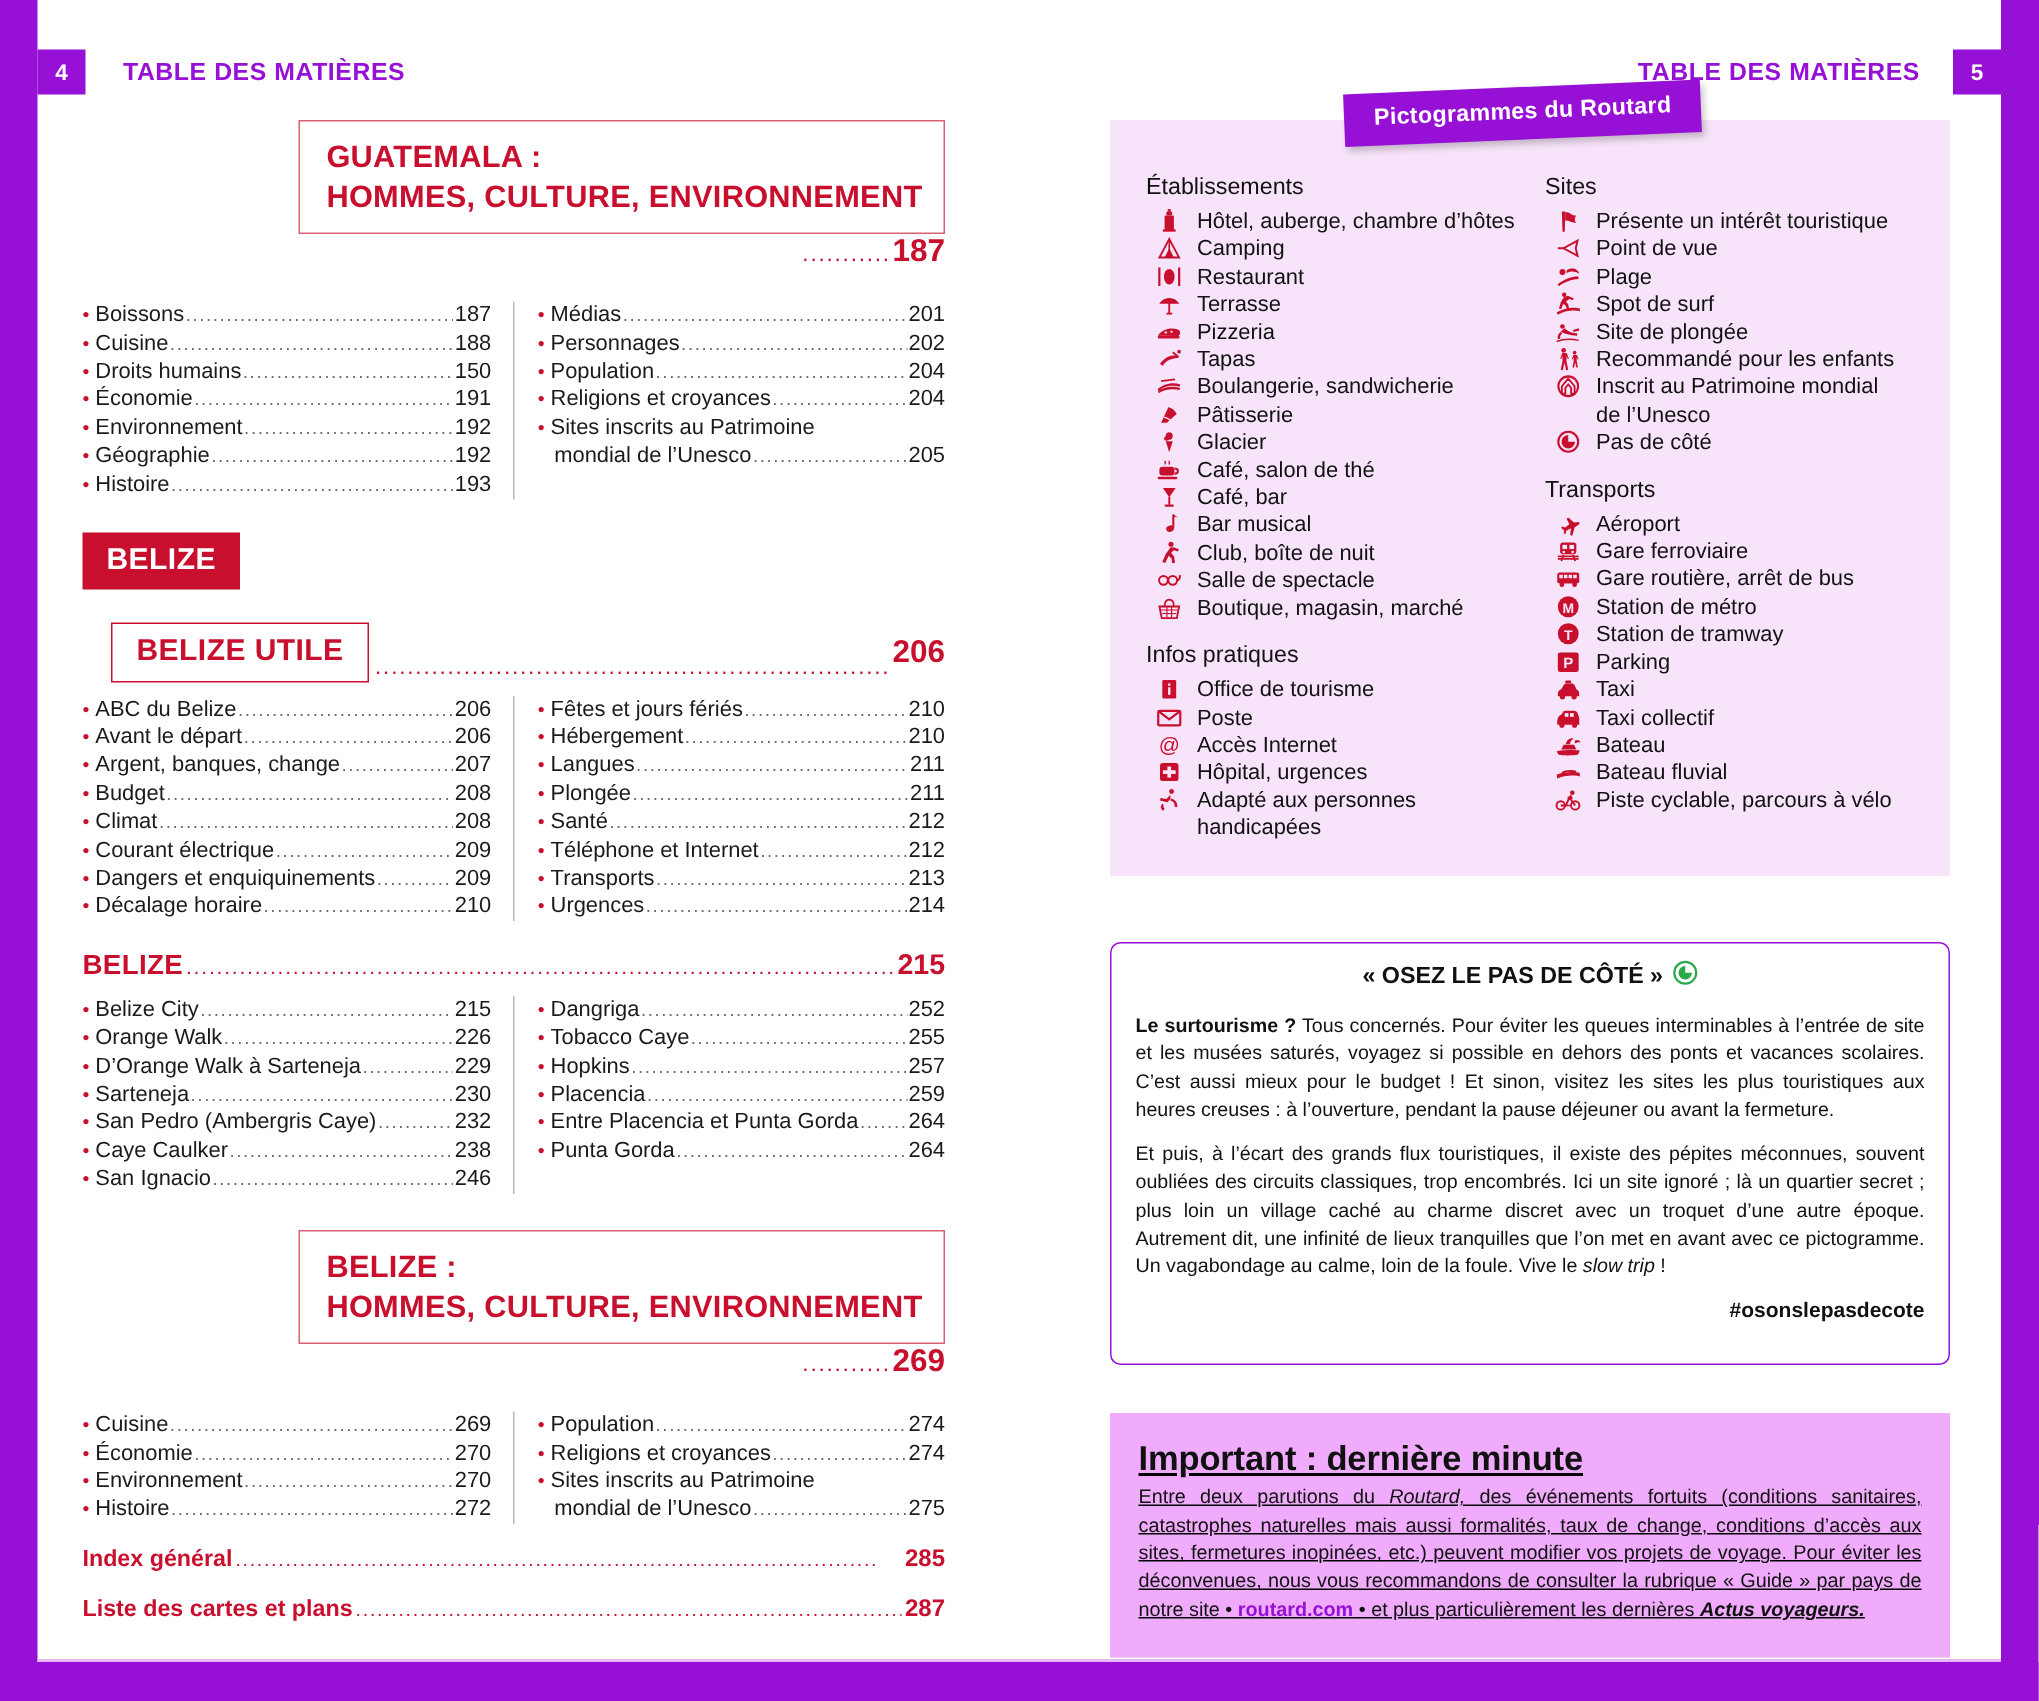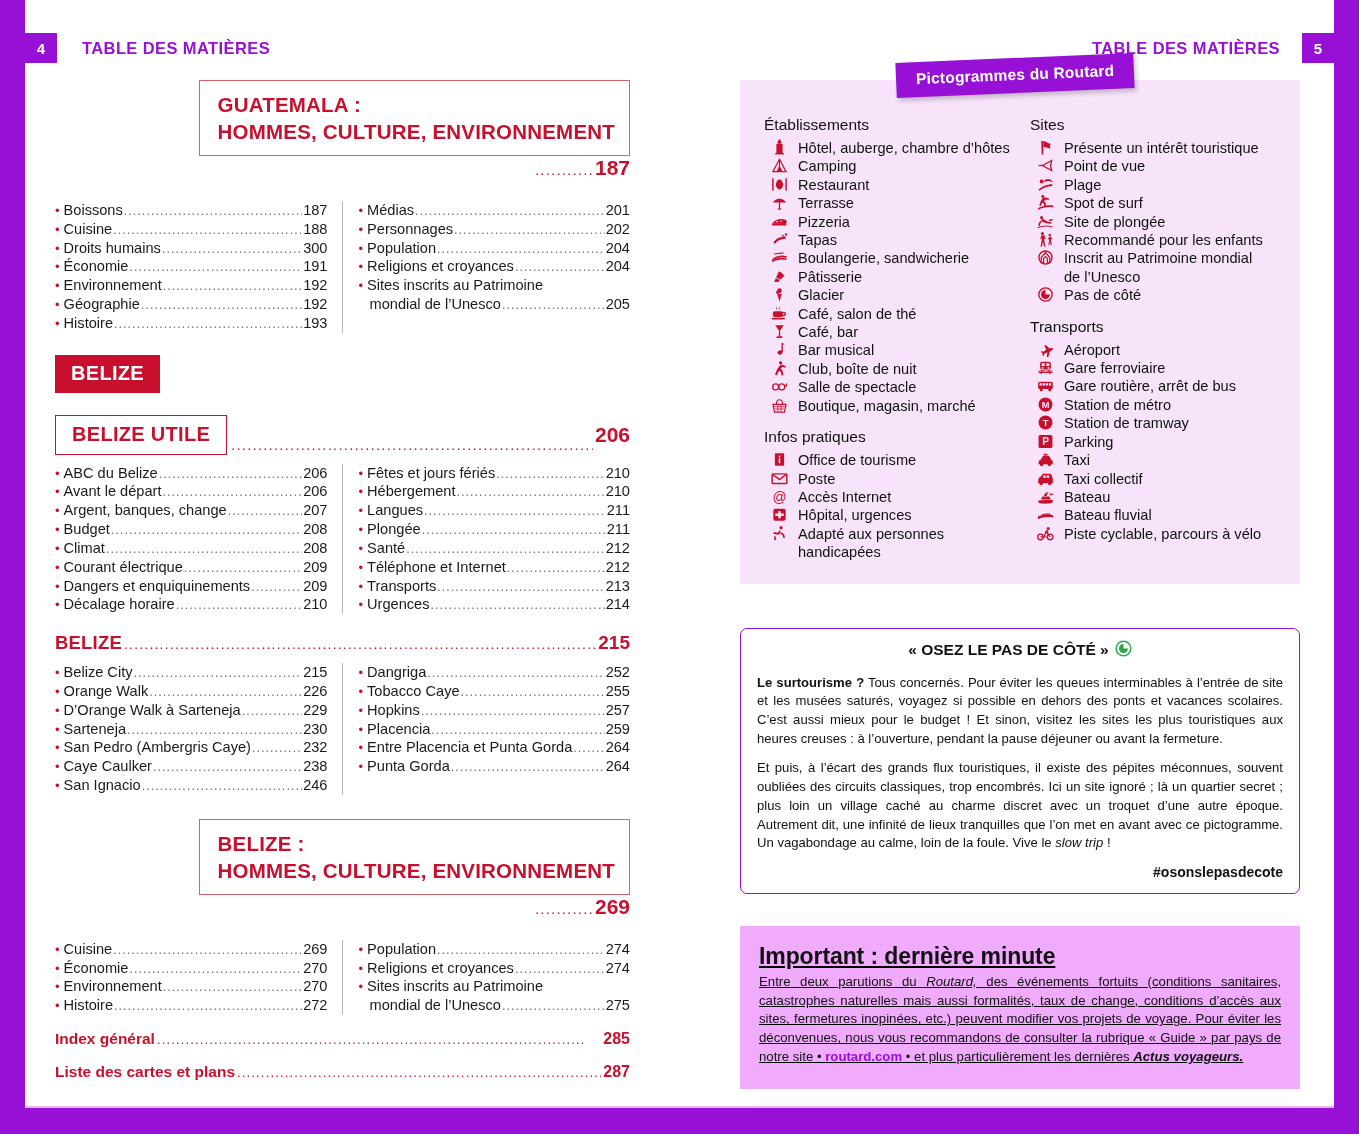--- a/index.html
+++ b/index.html
@@ -54,21 +54,21 @@
   }
   .chapter-tail .pg { color:#c8102e; font-weight:bold; font-size:21px; }
 
   
   .tag-solid {
     display:inline-block; background:#c8102e; color:#fff; font-weight:bold;
     font-size:20px; padding:7px 16px 8px; letter-spacing:.3px;
   }
 
   
-  .sect-outline { display:flex; align-items:center; }
+  .sect-outline { display:flex; align-items:center;margin-left:19px; }
   .sect-outline .box {
     border:1.5px solid #c8102e; padding:7px 16px 8px;
   }
   .sect-outline .box span { color:#c8102e; font-weight:bold; font-size:20px; letter-spacing:.3px; }
   .sect-outline .dots {
     flex:1; overflow:hidden; white-space:nowrap; color:#c8102e;
     font-size:15px; letter-spacing:1.2px; margin:0 2px 0 4px;
     text-align:right; align-self:flex-end; padding-bottom:2px;
   }
   .sect-outline .pg { color:#c8102e; font-weight:bold; font-size:21px; }
@@ -133,21 +133,21 @@
     width:30px; min-width:30px; text-align:center; color:#c8102e;
     font-size:15px; line-height:18.4px;
   }
   .picto-ic svg { display:block; margin:0 auto; }
   .picto-lbl { font-size:14.6px; color:#111; line-height:18.4px; padding-left:4px; }
   .picto-lbl.cont { padding-left:4px; }
 
   
   #osez-box {
     border:1.5px solid #9610d6; border-radius:7px;
-    margin-top:44px; padding:11px 16px 13px;
+    margin-top:44px; padding:11px 16px 28px;
   }
   #osez-title {
     text-align:center; font-weight:bold; font-size:15.5px; color:#111;
     display:flex; align-items:center; justify-content:center; gap:6px;
     margin-bottom:13px;
   }
   #osez-box p {
     font-size:13.1px; line-height:1.43; text-align:justify; color:#111;
     margin-bottom:11px;
   }
@@ -207,21 +207,21 @@
         <div class="toc-row">
           <span class="bul">•</span>
           <span class="lbl">Cuisine</span>
           <span class="dots">..........................................................................................</span>
           <span class="pg">188</span>
         </div>
         <div class="toc-row">
           <span class="bul">•</span>
           <span class="lbl">Droits humains</span>
           <span class="dots">..........................................................................................</span>
-          <span class="pg">300</span>
+          <span class="pg">150</span>
         </div>
         <div class="toc-row">
           <span class="bul">•</span>
           <span class="lbl">Économie</span>
           <span class="dots">..........................................................................................</span>
           <span class="pg">191</span>
         </div>
         <div class="toc-row">
           <span class="bul">•</span>
           <span class="lbl">Environnement</span>

